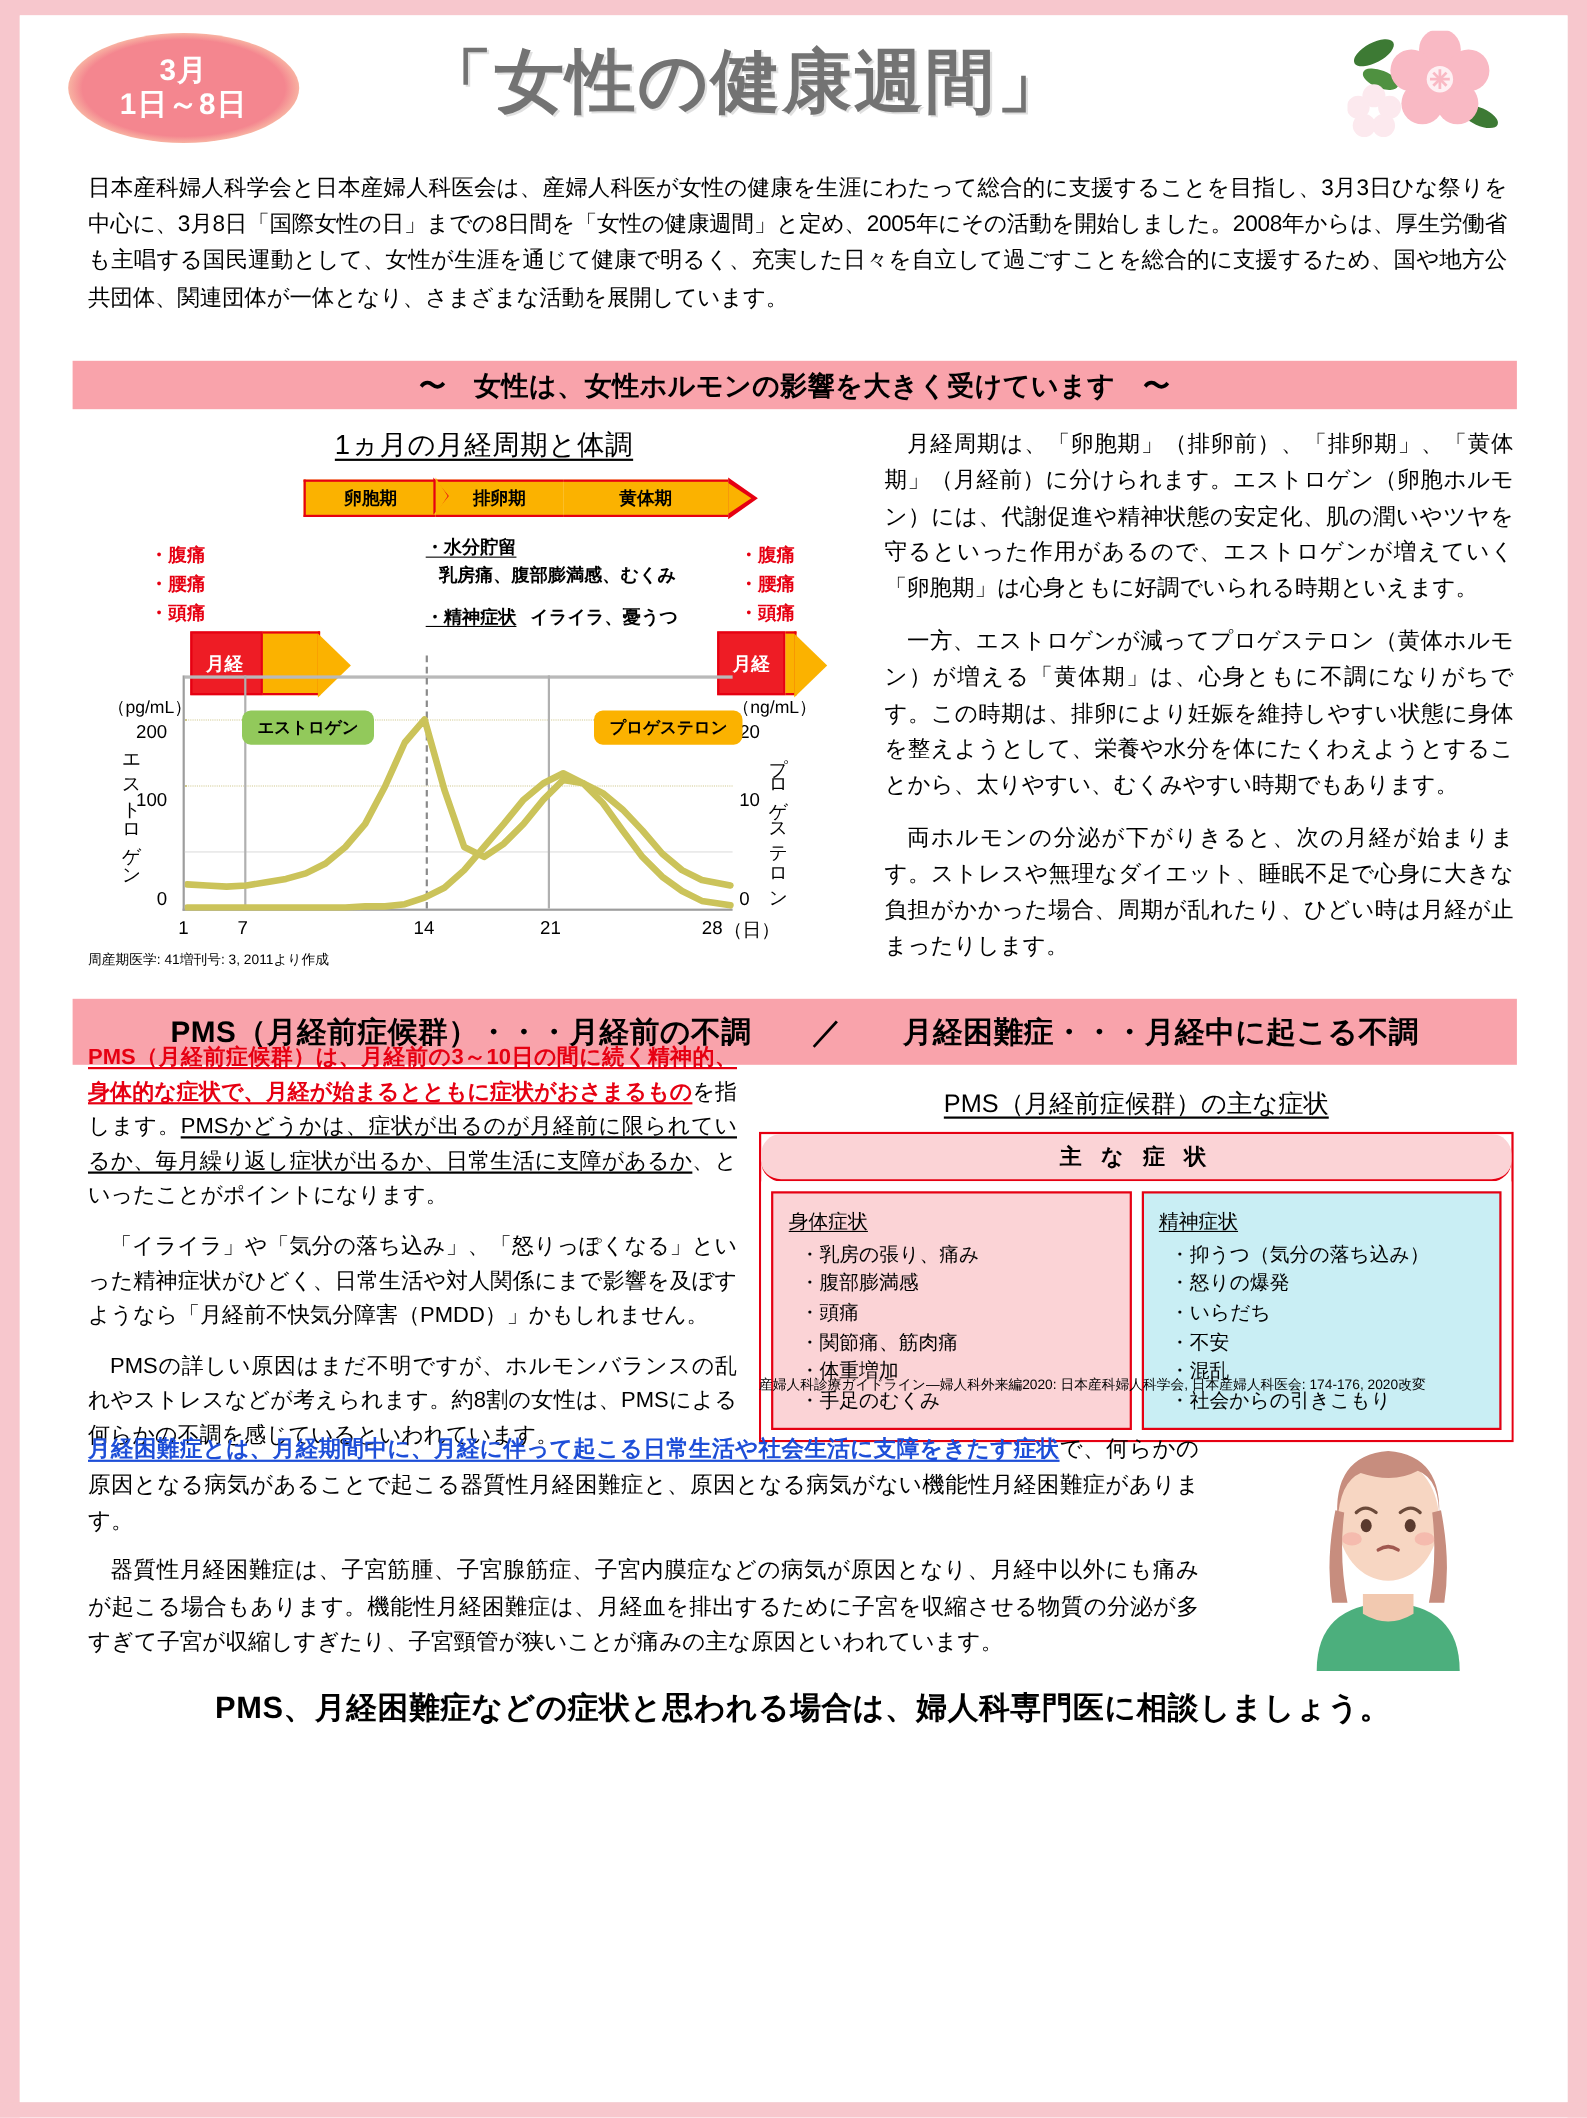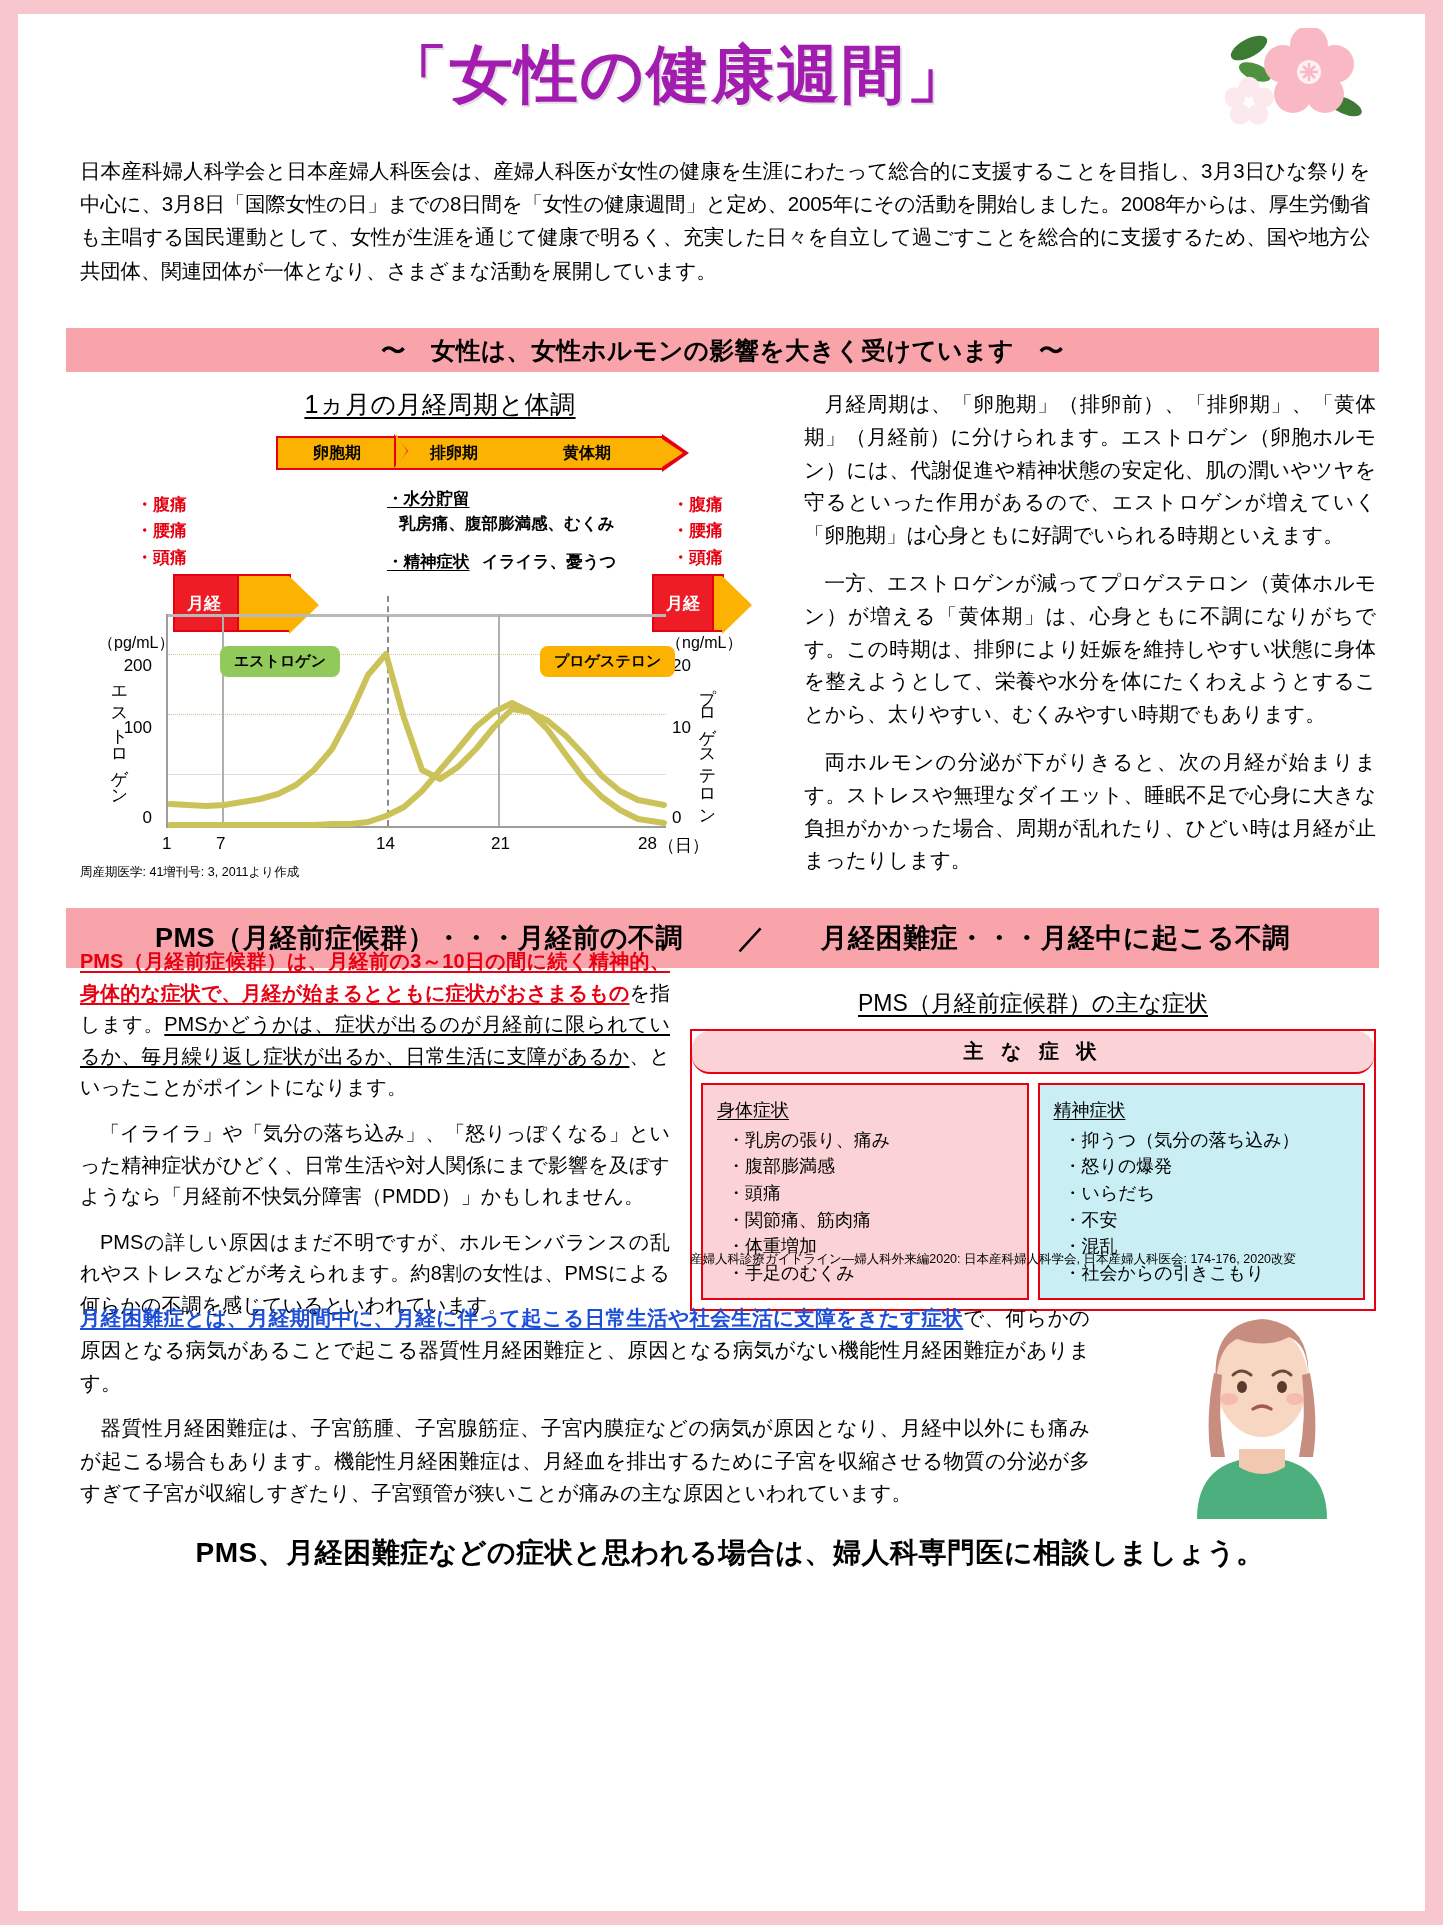--- a/index.html
+++ b/index.html
@@ -25,21 +25,21 @@
     position:absolute; left:44px; top:16px; width:210px; height:100px;
     border-radius:50%;
     background: radial-gradient(ellipse at center, #f4868f 0%, #f4868f 62%, #fbd8b2 78%, rgba(255,244,222,0) 100%);
     display:flex; flex-direction:column; align-items:center; justify-content:center;
     color:#fff; font-weight:bold; line-height:1.15;
   }
   .date-badge .l1 { font-size:27px; letter-spacing:1px; }
   .date-badge .l2 { font-size:27px; letter-spacing:1px; }
   .main-title {
     position:absolute; left:320px; top:26px; width:680px;
-    text-align:center; color:#a21caf; font-size:63px; font-weight:bold;
+    text-align:center; color:#737373; font-size:63px; font-weight:bold;
     letter-spacing:2px; line-height:1.1;
     text-shadow: 2px 2px 0 rgba(0,0,0,0.12);
   }
   .flower { position:absolute; right:60px; top:14px; width:140px; height:104px; }
 
   
   .intro {
     position:absolute; left:62px; top:140px; width:1290px;
     font-size:20.5px; line-height:1.62; letter-spacing:-0.2px;
     text-align:justify;
@@ -230,20 +230,24 @@
 <body>
 
 <div class="page-edge-left"></div>
 <div class="page-edge-right"></div>
 <div class="page-edge-top"></div>
 <div class="page-edge-bottom"></div>
 
 <div class="sheet">
 
   <div class="header">
+    <div class="date-badge">
+      <div class="l1">3月</div>
+      <div class="l2">1日～8日</div>
+    </div>
     <div class="main-title">「女性の健康週間」</div>
     <svg class="flower" viewBox="0 0 140 104">
       <ellipse cx="24" cy="20" rx="20" ry="9" fill="#3d7a34" transform="rotate(-28 24 20)"></ellipse>
       <ellipse cx="30" cy="44" rx="17" ry="8" fill="#4f9140" transform="rotate(22 30 44)"></ellipse>
       <ellipse cx="120" cy="78" rx="18" ry="8" fill="#3d7a34" transform="rotate(24 120 78)"></ellipse>
       <g transform="translate(84,44)">
         <circle cx="0" cy="-27" r="19" fill="#f9b9c4"></circle>
         <circle cx="26" cy="-8" r="19" fill="#f9b9c4"></circle>
         <circle cx="16" cy="22" r="19" fill="#f9b9c4"></circle>
         <circle cx="-16" cy="22" r="19" fill="#f9b9c4"></circle>

